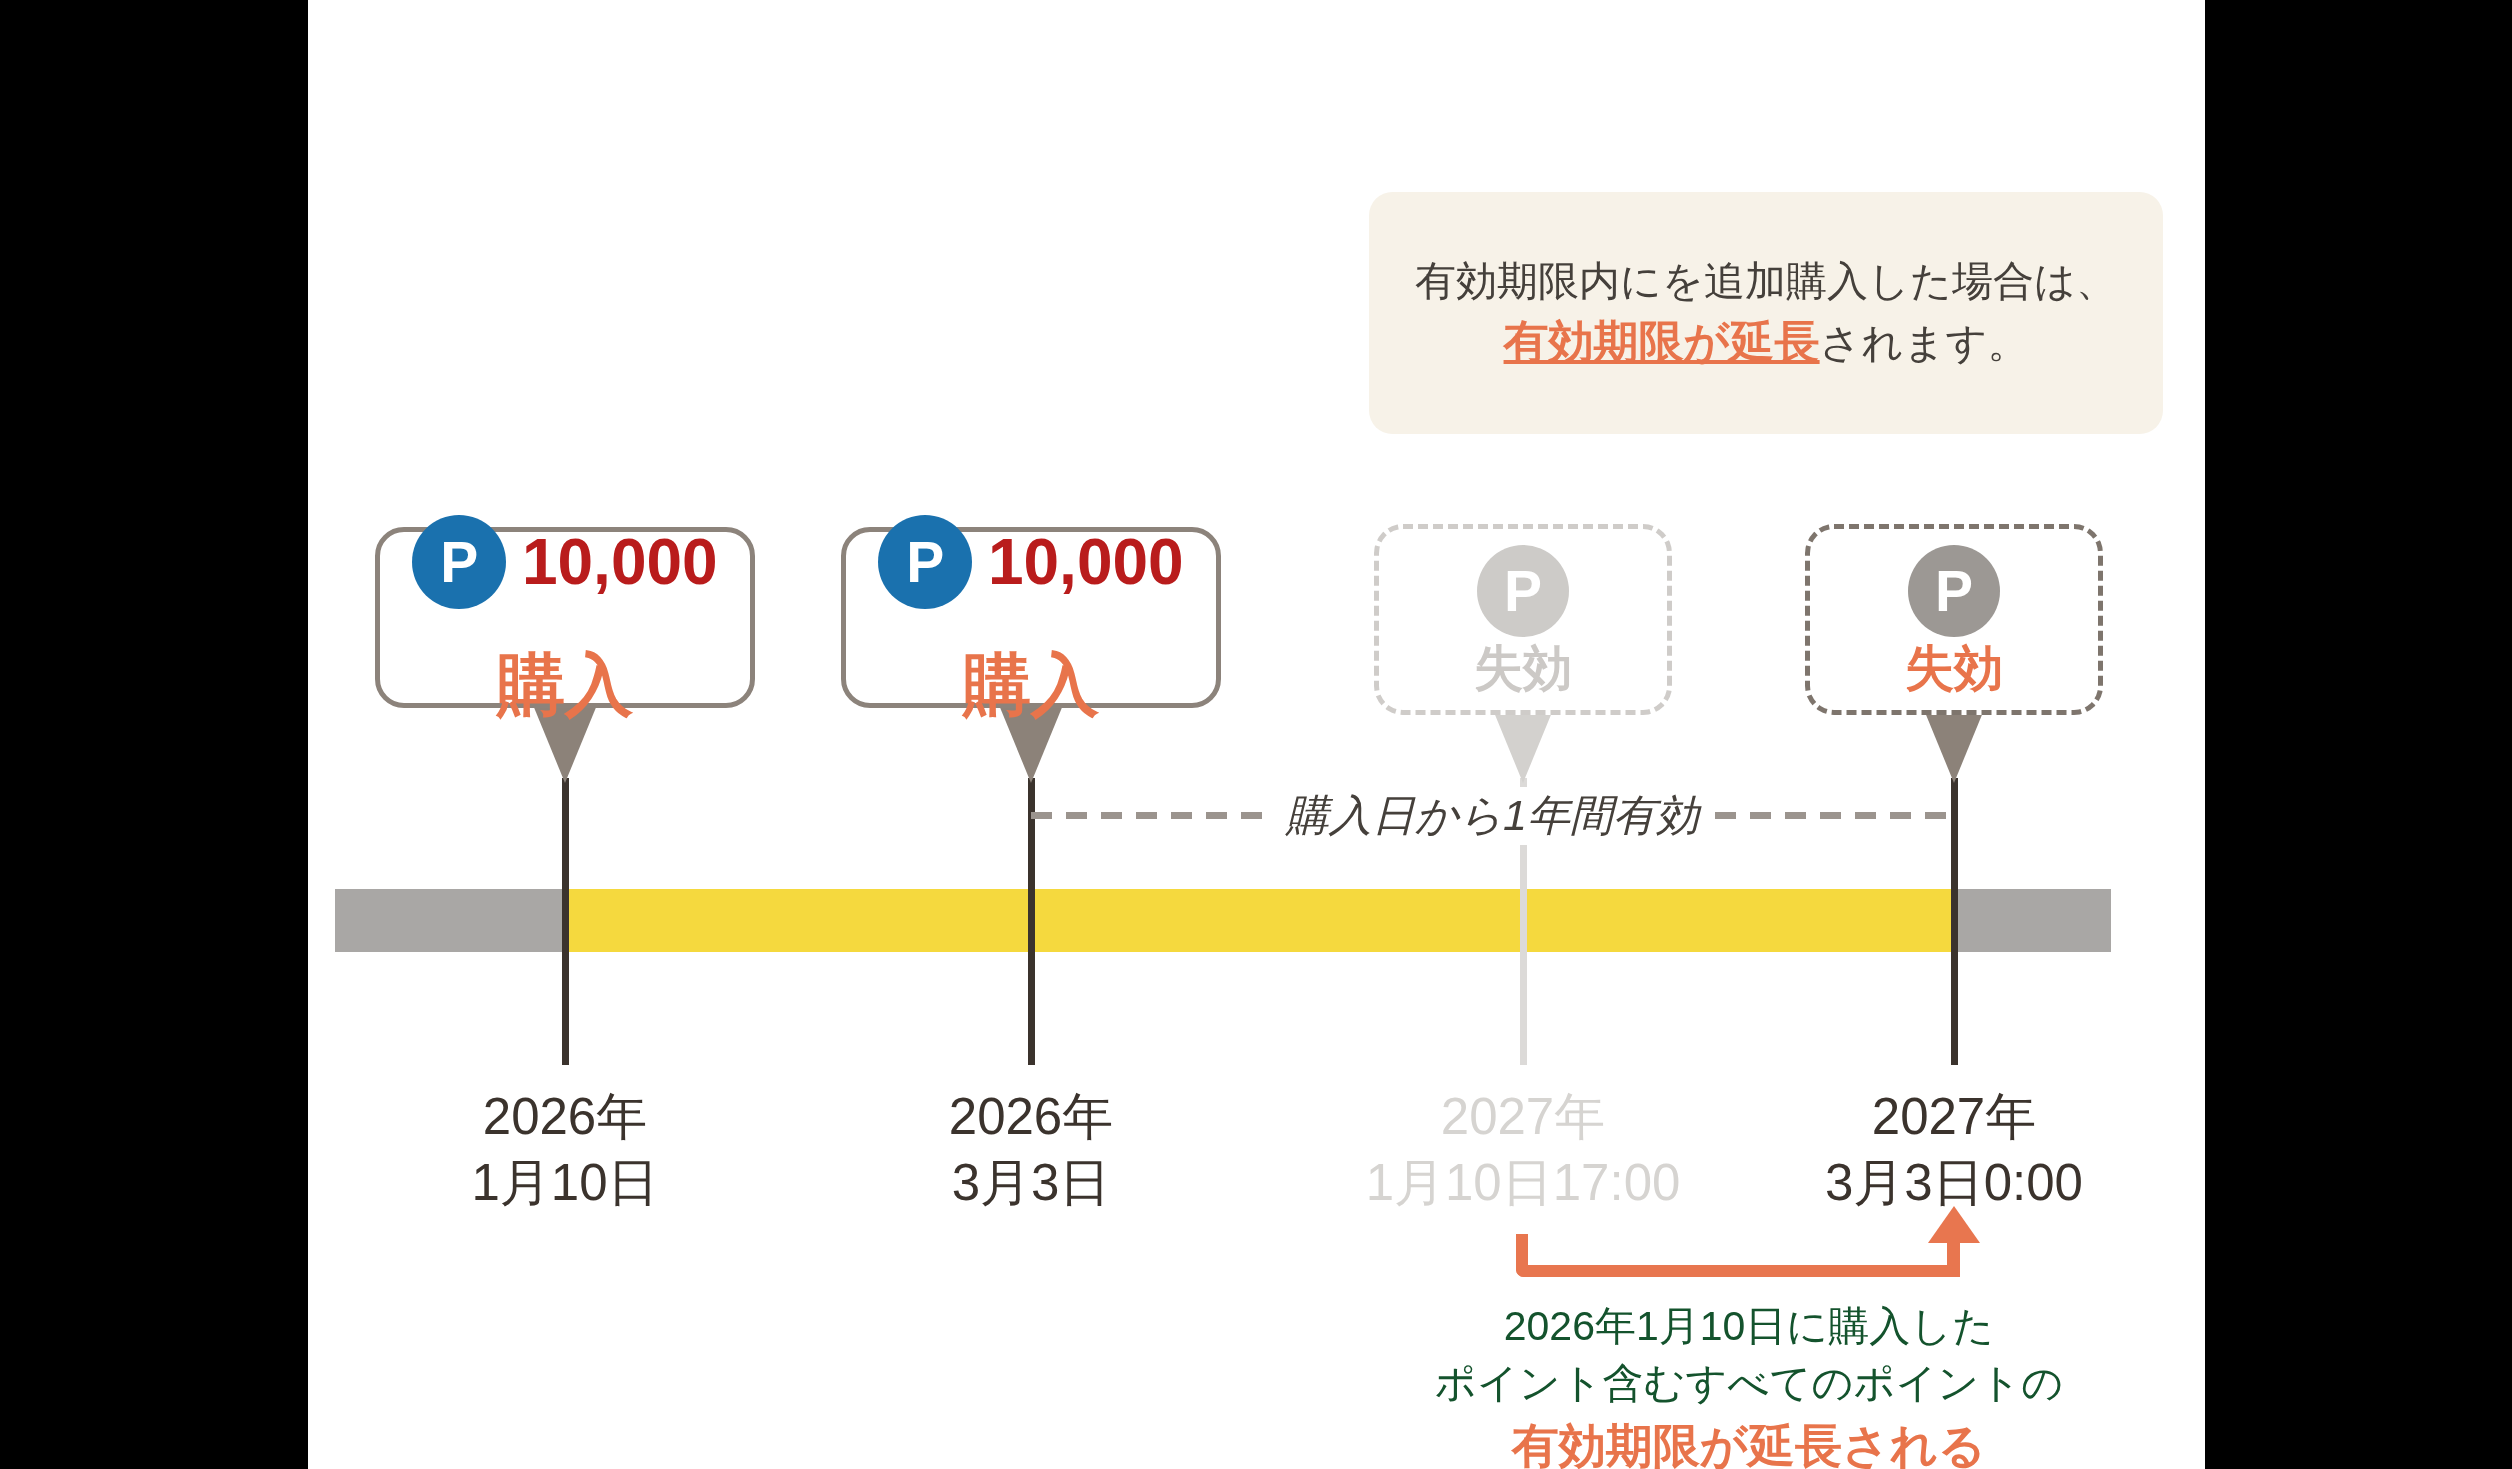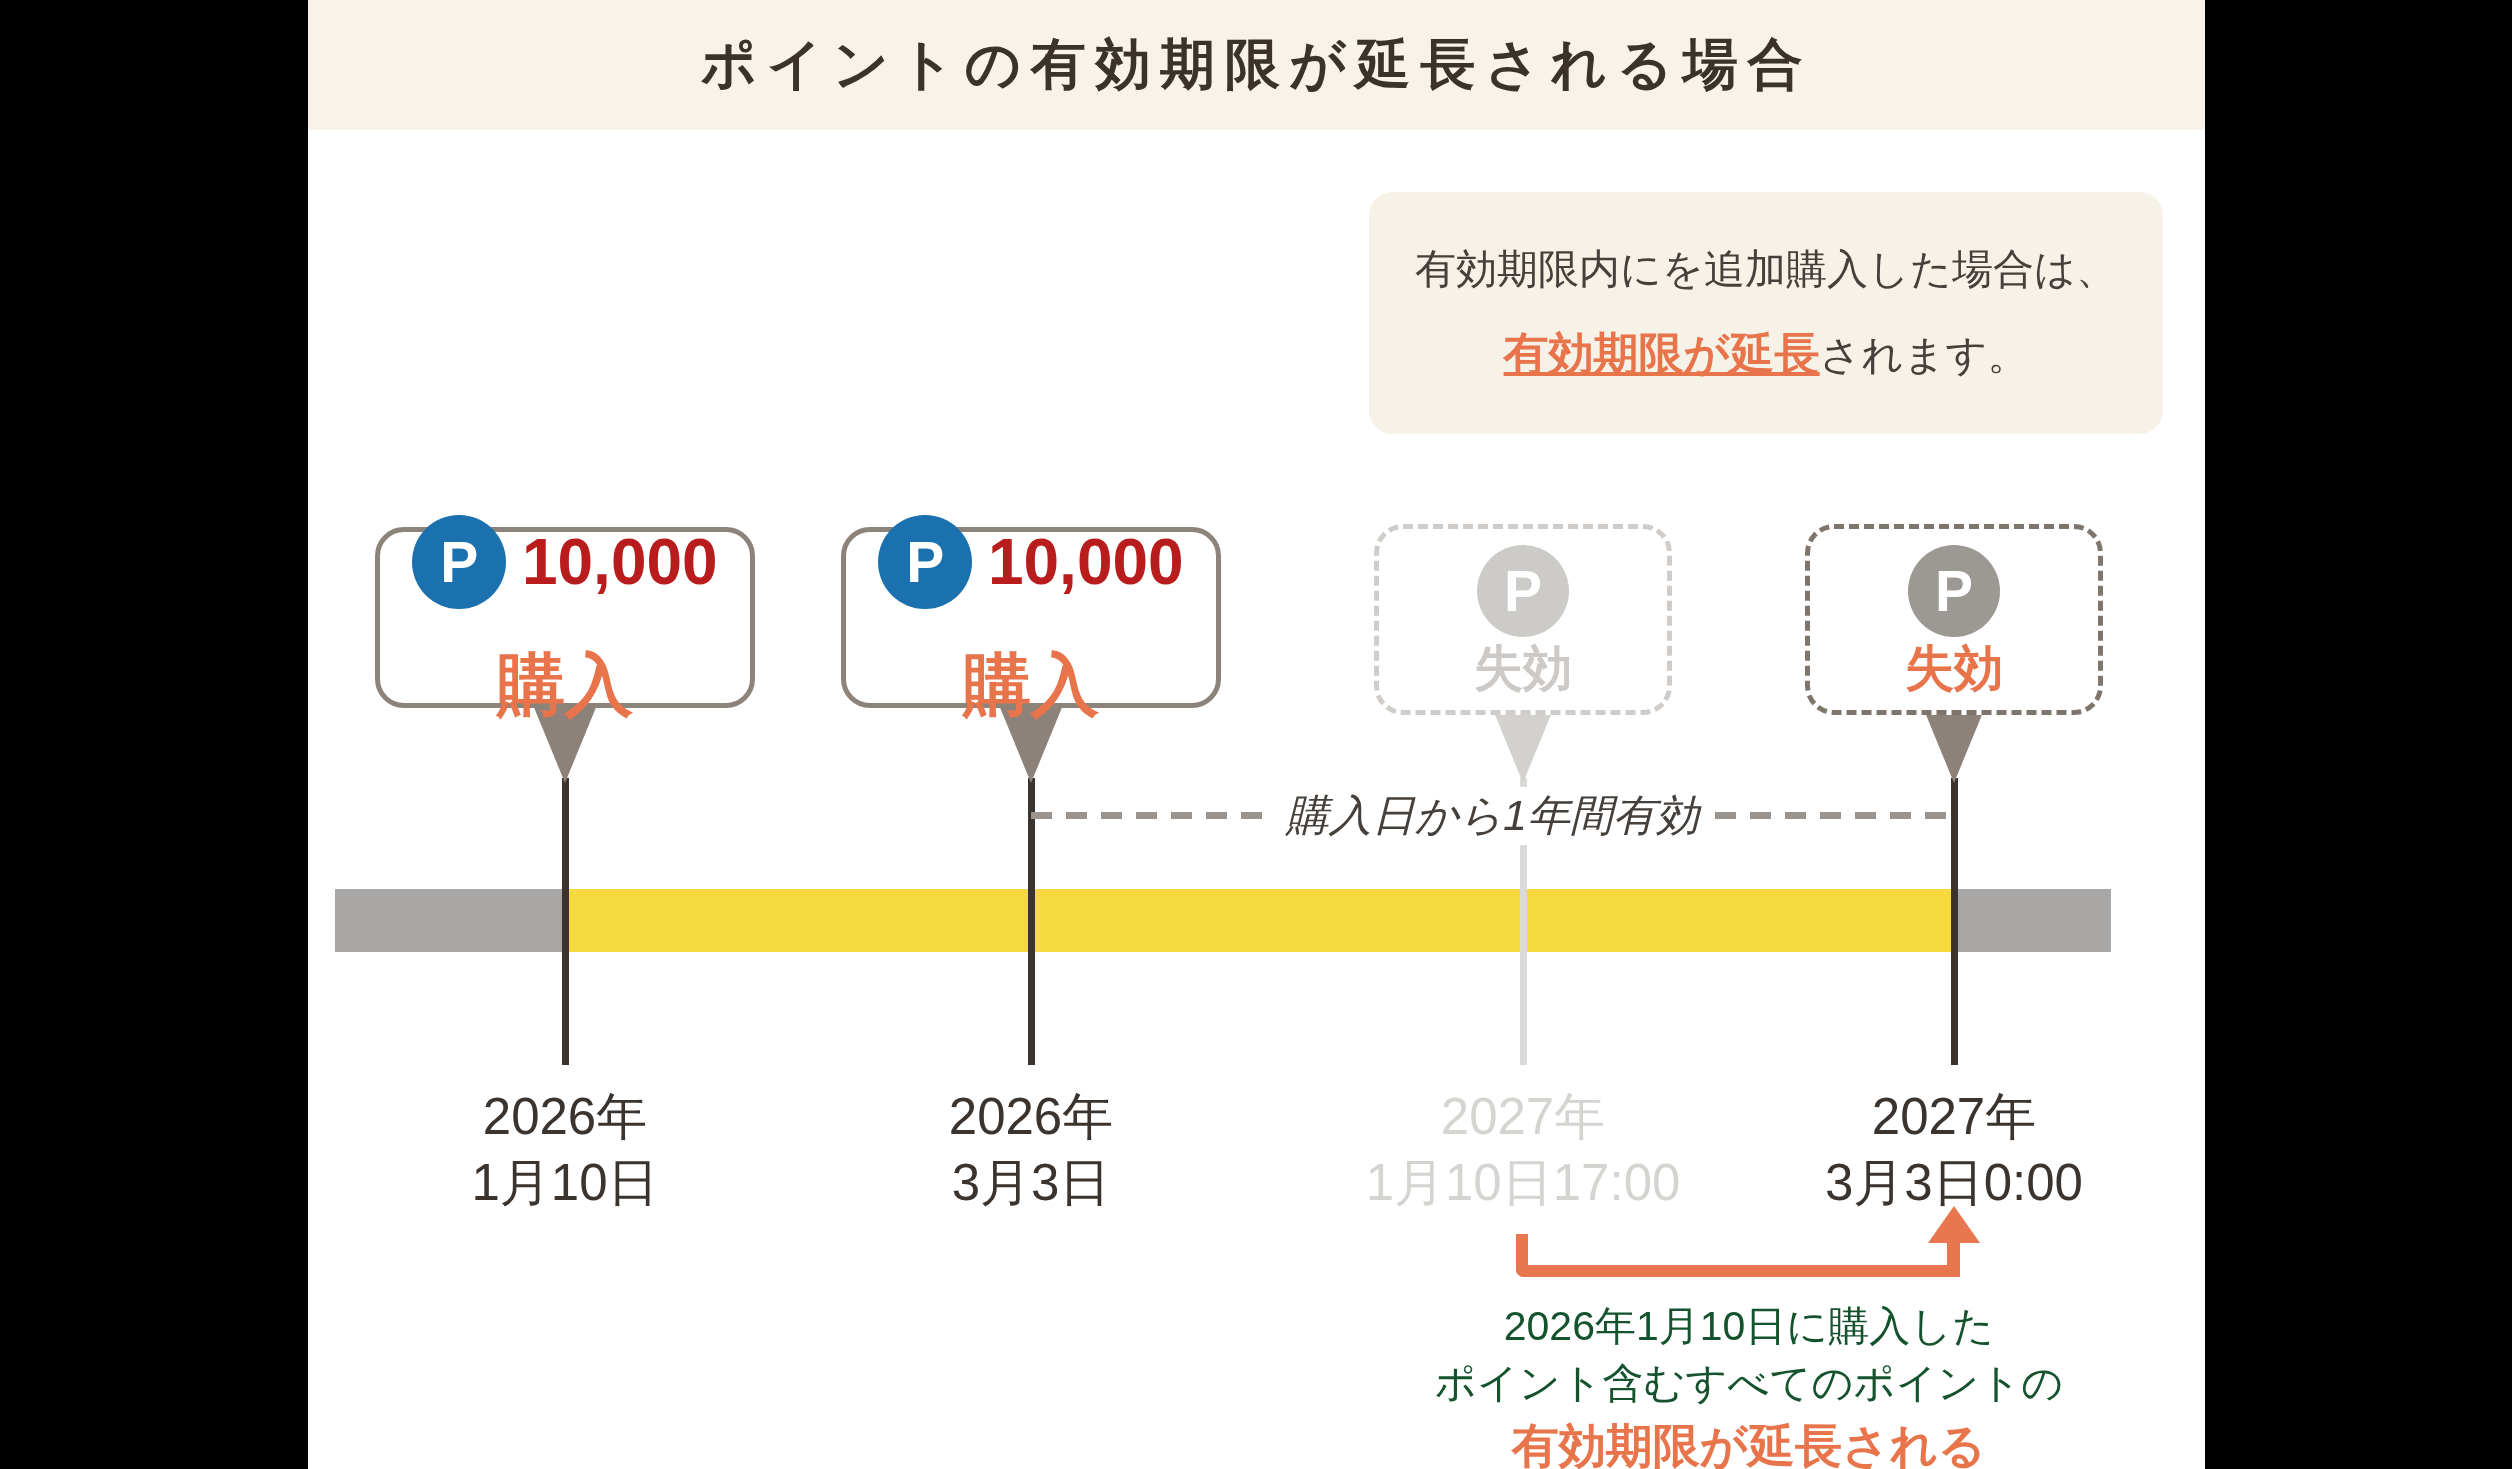--- a/index.html
+++ b/index.html
@@ -8,21 +8,21 @@
   .page{position:absolute;left:308px;top:0;width:1897px;height:1470px;background:#ffffff;}
 
   
   .title-bar{position:absolute;left:0;top:0;width:100%;height:130px;background:#f7f3ea;
              display:flex;align-items:center;justify-content:center;}
   .title-bar h1{margin:0;font-size:55px;font-weight:700;letter-spacing:9.7px;color:#3b322c;}
 
   
   .note-box{position:absolute;left:1061px;top:192px;width:794px;height:242px;background:#f7f2e8;
             border-radius:23.4px;display:flex;flex-direction:column;align-items:center;justify-content:center;gap:9.7px;}
-  .note-line{margin:12px;font-size:41px;color:#45403b;text-align:center;line-height:1.2;}
+  .note-line{margin:0;font-size:41px;color:#45403b;text-align:center;line-height:1.2;}
   .note-line .hl{color:#e8744b;font-weight:700;font-size:45px;text-decoration:underline;}
 
   
   .callout{position:absolute;top:527px;height:181px;background:#fff;box-sizing:border-box;
            display:flex;flex-direction:column;align-items:center;justify-content:center;z-index:6;}
   .callout.solid{border:5.8px solid #8c837b;border-radius:29px;}
   .callout.dashed{top:524px;height:191px;border-radius:29px;}
   .callout.dashed.faded{border:5.8px dashed #cfccc9;}
   .callout.dashed.dark{border:5.8px dashed #7e756d;}
   .c1{left:67px;width:380px;}
@@ -83,23 +83,20 @@
   .annotation{position:absolute;left:1100px;top:1298px;width:682px;text-align:center;z-index:4;}
   .annotation p{margin:0;font-size:41px;color:#14532d;line-height:57px;}
   .annotation .strong-orange{font-size:47px;font-weight:700;color:#e8744b;line-height:60px;margin-top:3.9px;}
 </style>
 </head>
 <body>
 
 <div class="stage">
   <div class="page">
 
-    <div class="title-bar">
-      <h1>ポイントの有効期限が延長される場合</h1>
-    </div>
 
     <div class="note-box">
       <p class="note-line">有効期限内にを追加購入した場合は、</p>
       <p class="note-line"><span class="hl">有効期限が延長</span><span>されます。</span></p>
     </div>
 
     <div class="callout solid c1">
       <div class="callout-row">
         <span class="p-badge blue">
             <span>P</span>

